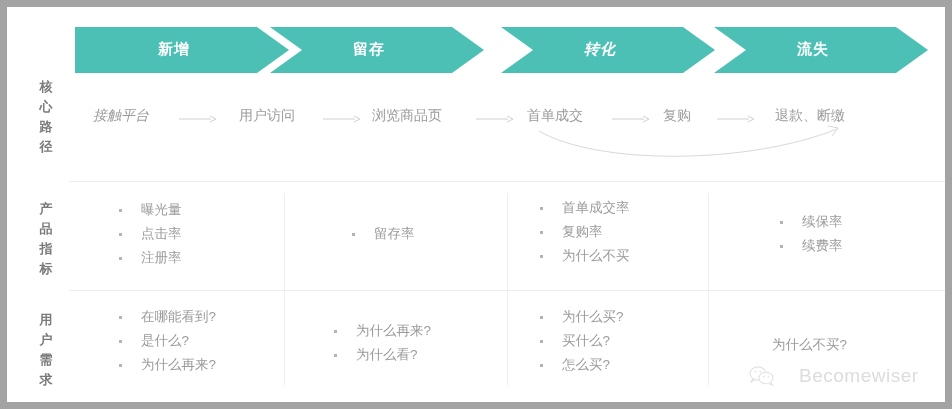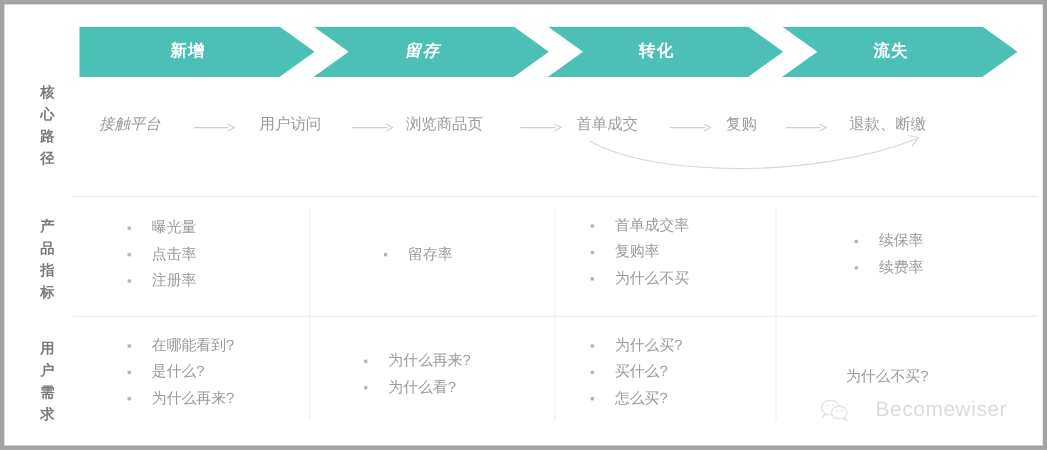--- a/index.html
+++ b/index.html
@@ -9,21 +9,21 @@
   }
   body {
     font-family: "Liberation Sans", "DejaVu Sans", sans-serif;
   }
   #canvas {
     position: relative;
     width: 952px;
     height: 409px;
     background: #ffffff;
     overflow: hidden;
-    border: 4px solid #a3a3a3;
+    border: 7px solid #a3a3a3;
     box-sizing: border-box;
   }
 
   
   .stage-band {
     position: absolute;
     left: 0;
     top: 20px;
     width: 952px;
     height: 46px;
@@ -45,29 +45,29 @@
     position: relative;
     left: -8px;
     top: -1px;
   }
   .chevron.first {
     left: 68px;
     width: 214px;
     clip-path: polygon(0 0, 182px 0, 214px 50%, 182px 100%, 0 100%);
   }
   .chevron.mid1 {
-    left: 281px;
+    left: 263px;
     width: 214px;
     clip-path: polygon(0 0, 182px 0, 214px 50%, 182px 100%, 0 100%, 32px 50%);
-    font-style: italic;
   }
   .chevron.mid2 {
     left: 494px;
     width: 214px;
     clip-path: polygon(0 0, 182px 0, 214px 50%, 182px 100%, 0 100%, 32px 50%);
+    font-style: italic;
   }
   .chevron.last {
     left: 707px;
     width: 214px;
     clip-path: polygon(0 0, 182px 0, 214px 50%, 182px 100%, 0 100%, 32px 50%);
   }
 
   
   .row-label {
     position: absolute;

